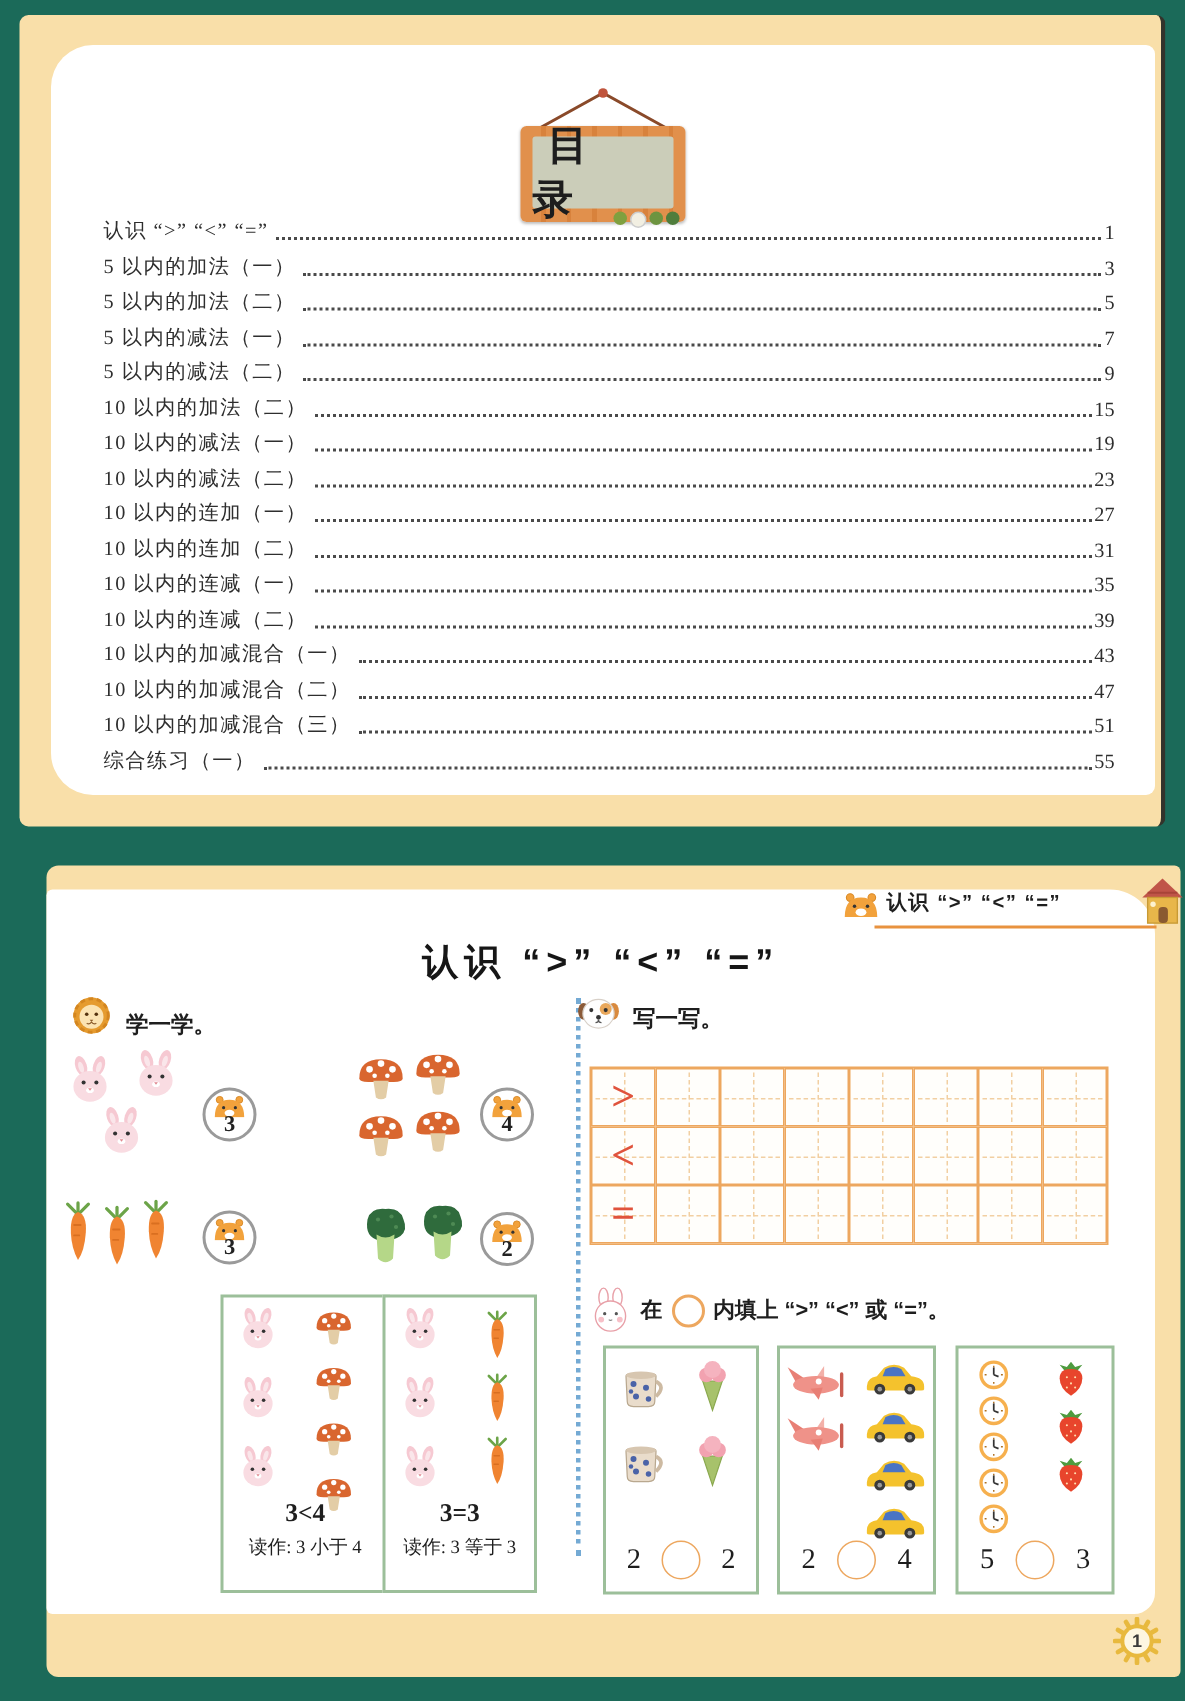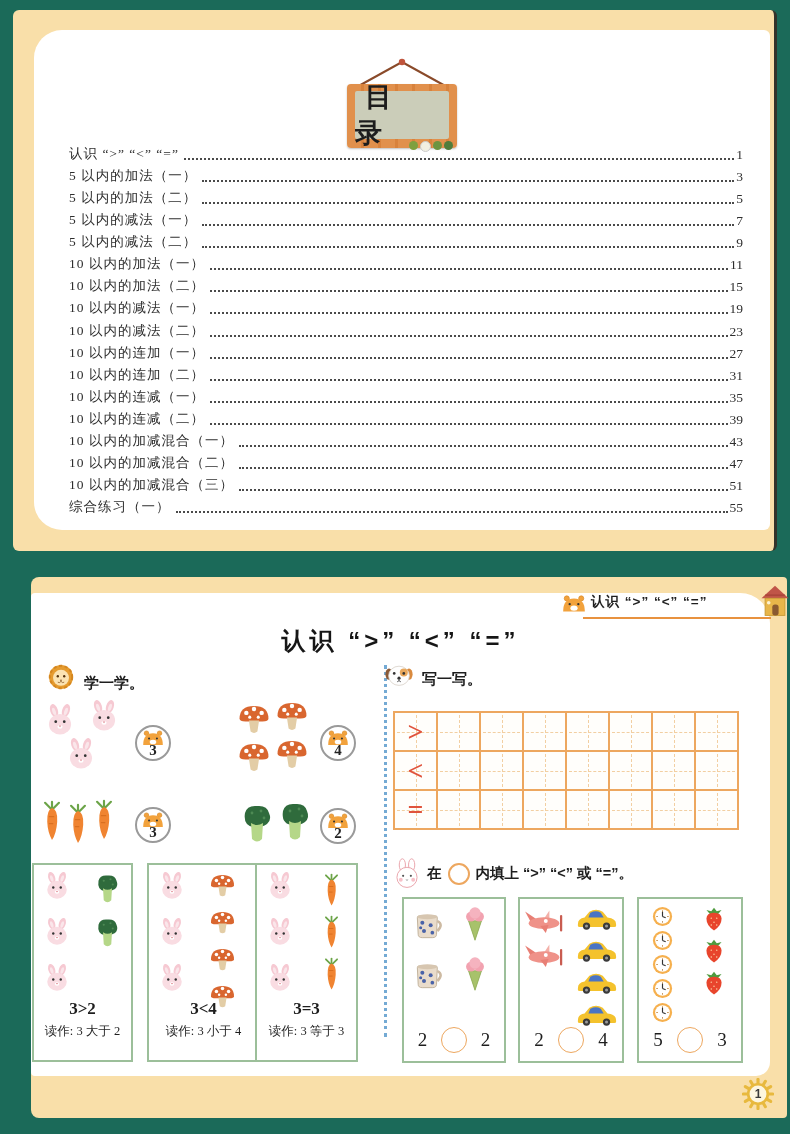--- a/index.html
+++ b/index.html
@@ -246,25 +246,20 @@
             <span class="toc-label">5 以内的减法（一）</span>
             <span class="toc-dots"></span>
             <span class="toc-page">7</span>
           </div>
         <div class="toc-row">
             <span class="toc-label">5 以内的减法（二）</span>
             <span class="toc-dots"></span>
             <span class="toc-page">9</span>
           </div>
         <div class="toc-row">
-            <span class="toc-label">10 以内的加法（一）</span>
-            <span class="toc-dots"></span>
-            <span class="toc-page">11</span>
-          </div>
-        <div class="toc-row">
             <span class="toc-label">10 以内的加法（二）</span>
             <span class="toc-dots"></span>
             <span class="toc-page">15</span>
           </div>
         <div class="toc-row">
             <span class="toc-label">10 以内的减法（一）</span>
             <span class="toc-dots"></span>
             <span class="toc-page">19</span>
           </div>
         <div class="toc-row">
@@ -398,39 +393,20 @@
     <svg class="ic" style="left:246px;top:224px" width="36" height="42">
         <use href="#sym-bokchoy"></use>
       </svg>
     <div class="badge" style="left:289px;top:231px">
       <svg width="28" height="17" viewBox="0 0 36 22">
           <use href="#sym-hamster"></use>
         </svg>
       <span class="num">2</span>
     </div>
 
-    <div class="ex-box" style="left:1px;width:101px">
-      <svg class="ic" style="left:8px;top:6px" width="30" height="30">
-          <use href="#sym-rabbit"></use>
-        </svg>
-      <svg class="ic" style="left:8px;top:52px" width="30" height="30">
-          <use href="#sym-rabbit"></use>
-        </svg>
-      <svg class="ic" style="left:8px;top:98px" width="30" height="30">
-          <use href="#sym-rabbit"></use>
-        </svg>
-      <svg class="ic" style="left:60px;top:8px" width="27" height="32">
-          <use href="#sym-bokchoy"></use>
-        </svg>
-      <svg class="ic" style="left:60px;top:52px" width="27" height="32">
-          <use href="#sym-bokchoy"></use>
-        </svg>
-      <div class="ex-expr">3&gt;2</div>
-      <div class="ex-read">读作: 3 大于 2</div>
-    </div>
 
     <div class="ex-box" style="left:116px;width:113px">
       <svg class="ic" style="left:8px;top:6px" width="30" height="30">
           <use href="#sym-rabbit"></use>
         </svg>
       <svg class="ic" style="left:8px;top:52px" width="30" height="30">
           <use href="#sym-rabbit"></use>
         </svg>
       <svg class="ic" style="left:8px;top:98px" width="30" height="30">
           <use href="#sym-rabbit"></use>

